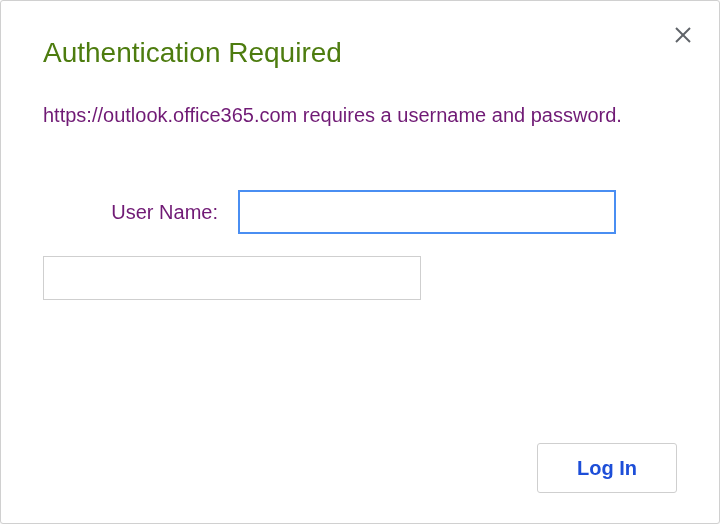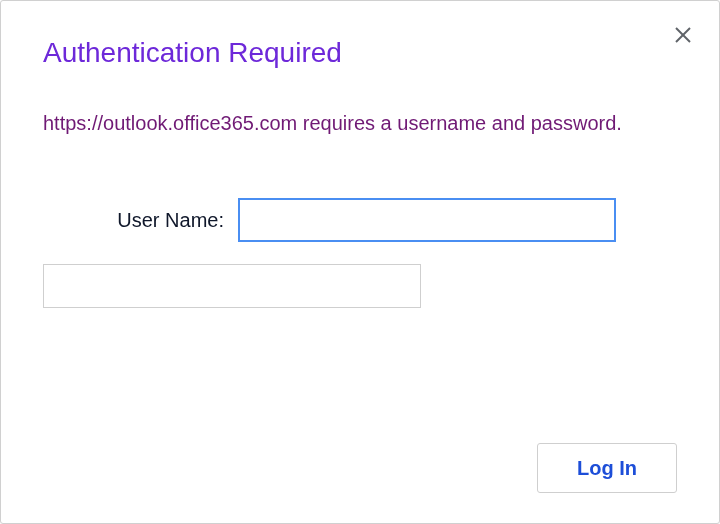--- a/index.html
+++ b/index.html
@@ -35,42 +35,42 @@
     }
     .close-btn svg {
       width: 20px;
       height: 20px;
       stroke: #5f6368;
       stroke-width: 2;
     }
     .dialog-title {
       font-size: 28px;
       font-weight: 400;
-      color: #6d28d9;
-      margin-bottom: 40px;
+      color: #4d7c0f;
+      margin-bottom: 32px;
     }
     .dialog-message {
       font-size: 20px;
       font-weight: 400;
       color: #701a75;
       line-height: 1.45;
       margin-bottom: 60px;
       max-width: 600px;
     }
     .form-row {
       display: flex;
       align-items: center;
       margin-bottom: 22px;
     }
     .form-label {
       width: 195px;
       text-align: right;
       font-size: 20px;
-      color: #0f172a;
-      padding-right: 14px;
+      color: #701a75;
+      padding-right: 20px;
     }
     .form-input {
       width: 378px;
       height: 44px;
       font-size: 18px;
       padding: 4px 8px;
       border: 1px solid #cfcfcf;
       outline: none;
       background: #fff;
     }

